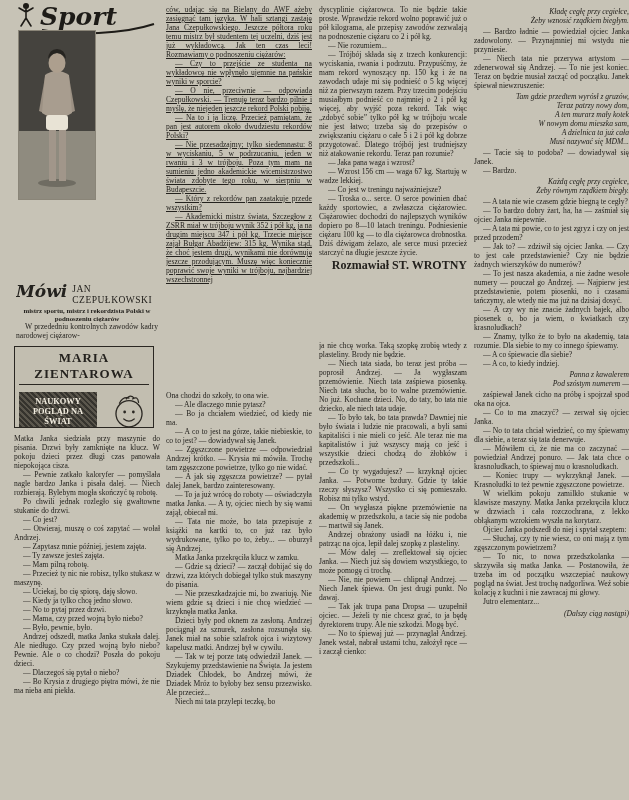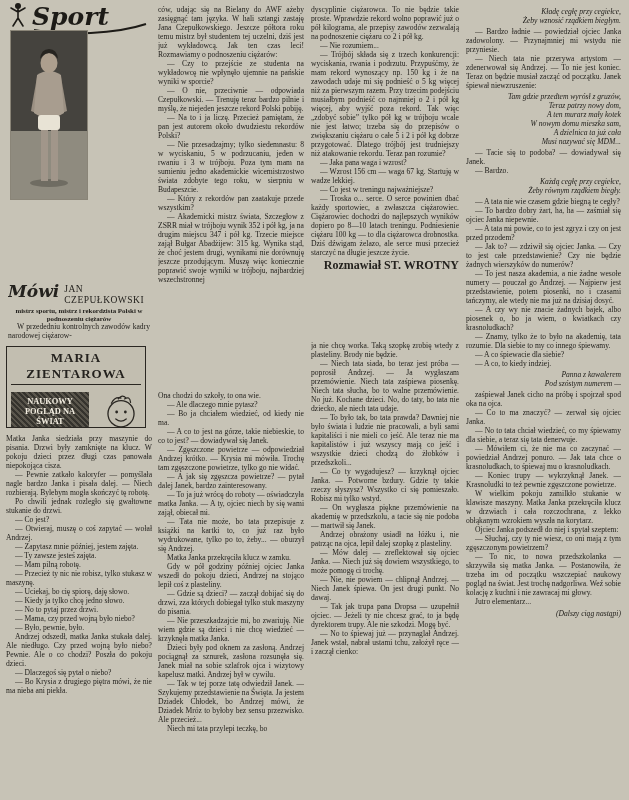--- a/index.html
+++ b/index.html
@@ -4,21 +4,21 @@
 <style>
   html,body{margin:0;padding:0;}
   .page{
     position:relative;
     width:629px;height:800px;
     background:#c7c3b6;
     font-family:"Liberation Serif", serif;
     color:#24221e;
     overflow:hidden;
   }
-  .block{position:absolute;overflow:hidden;}
+  .block{position:absolute;overflow:hidden;margin-left:8px;}
   .para{
     margin:0;
     font-size:7.6px;
     line-height:9px;
     text-align:justify;
     text-indent:9px;
   }
   .para.c{text-indent:0;}
   .para.f{text-indent:0;}
   .para.v{
@@ -72,21 +72,21 @@
   .feature-body{display:flex;gap:12px;align-items:center;}
   .feature-title{
     flex:0 0 72px;
     background:repeating-linear-gradient(45deg,#35332d 0 2px,#5a564c 2px 4px);
     color:#f2ede0;
     font-weight:bold;font-size:8.4px;line-height:10px;
     text-align:center;padding:5px 3px;
     white-space:pre-line;
   }
   
-  .col-i2{left:158px;top:5px;width:146px;height:382px;}
+  .col-i2{left:158px;top:5px;width:146px;height:382px;text-decoration:underline;}
   .col-s2{left:158px;top:391px;width:146px;height:405px;}
   .col-i3{left:311px;top:5px;width:148px;height:333px;}
   .col-s3{left:311px;top:341px;width:148px;height:455px;}
   .col-s1{left:6px;top:434px;width:146px;height:362px;}
   .col-s4{left:466px;top:5px;width:155px;height:791px;}
 </style>
 </head>
 <body>
 
 <div class="page">
@@ -191,21 +191,20 @@
   <div class="block col-s2">
       <p class="para c">Ona chodzi do szkoły, to ona wie.</p>
       <p class="para">— Ale dlaczego mnie pytasz?</p>
       <p class="para">— Bo ja chciałem wiedzieć, od kiedy nie ma.</p>
       <p class="para">— A co to jest na górze, takie niebieskie, to co to jest? — dowiadywał się Janek.</p>
       <p class="para">— Zgęszczone powietrze — odpowiedział Andrzej krótko. — Krysia mi mówiła. Trochę tam zgęszczone powietrze, tylko go nie widać.</p>
       <p class="para">— A jak się zgęszcza powietrze? — pytał dalej Janek, bardzo zainteresowany.</p>
       <p class="para">— To ja już wrócę do roboty — oświadczyła matka Janka. — A ty, ojciec niech by się wami zajął, obiecał mi.</p>
       <p class="para">— Tata nie może, bo tata przepisuje z książki na kartki to, co już raz było wydrukowane, tylko po to, żeby... — oburzył się Andrzej.</p>
       <p class="para">Matka Janka przekręciła klucz w zamku.</p>
-      <p class="para">Gdy w pół godziny później ojciec Janka wszedł do pokoju dzieci, Andrzej na stojąco lepił coś z plasteliny.</p>
       <p class="para">— Gdzie są dzieci? — zaczął dobijać się do drzwi, zza których dobiegał tylko stuk maszyny do pisania.</p>
       <p class="para">— Nie przeszkadzajcie mi, bo zwariuję. Nie wiem gdzie są dzieci i nie chcę wiedzieć — krzyknęła matka Janka.</p>
       <p class="para">Dzieci były pod oknem za zasłoną. Andrzej pociągnął za sznurek, zasłona rozsunęła się. Janek miał na sobie szlafrok ojca i wizytowy kapelusz matki. Andrzej był w cywilu.</p>
       <p class="para">— Tak w tej porze tatę odwiedził Janek. — Szykujemy przedstawienie na Święta. Ja jestem Dziadek Chłodek, bo Andrzej mówi, że Dziadek Mróz to byłoby bez sensu przezwisko. Ale przecież...</p>
       <p class="para">Niech mi tata przylepi teczkę, bo</p>
     </div>
   <div class="block col-s3">
       <p class="para c">ja nie chcę worka. Taką szopkę zrobię wtedy z plasteliny. Brody nie będzie.</p>
       <p class="para">— Niech tata siada, bo teraz jest próba — poprosił Andrzej. — Ja wygłaszam przemówienie. Niech tata zaśpiewa piosenkę. Niech tata słucha, bo to walne przemówienie. No już. Kochane dzieci. No, do taty, bo tata nie dziecko, ale niech tata udaje.</p>
       <p class="para">— To było tak, bo tata prawda? Dawniej nie było świata i ludzie nie pracowali, a byli sami kapitaliści i nie mieli co jeść. Ale teraz nie ma kapitalistów i już wszyscy mają co jeść i wszystkie dzieci chodzą do żłobków i przedszkoli...</p>

